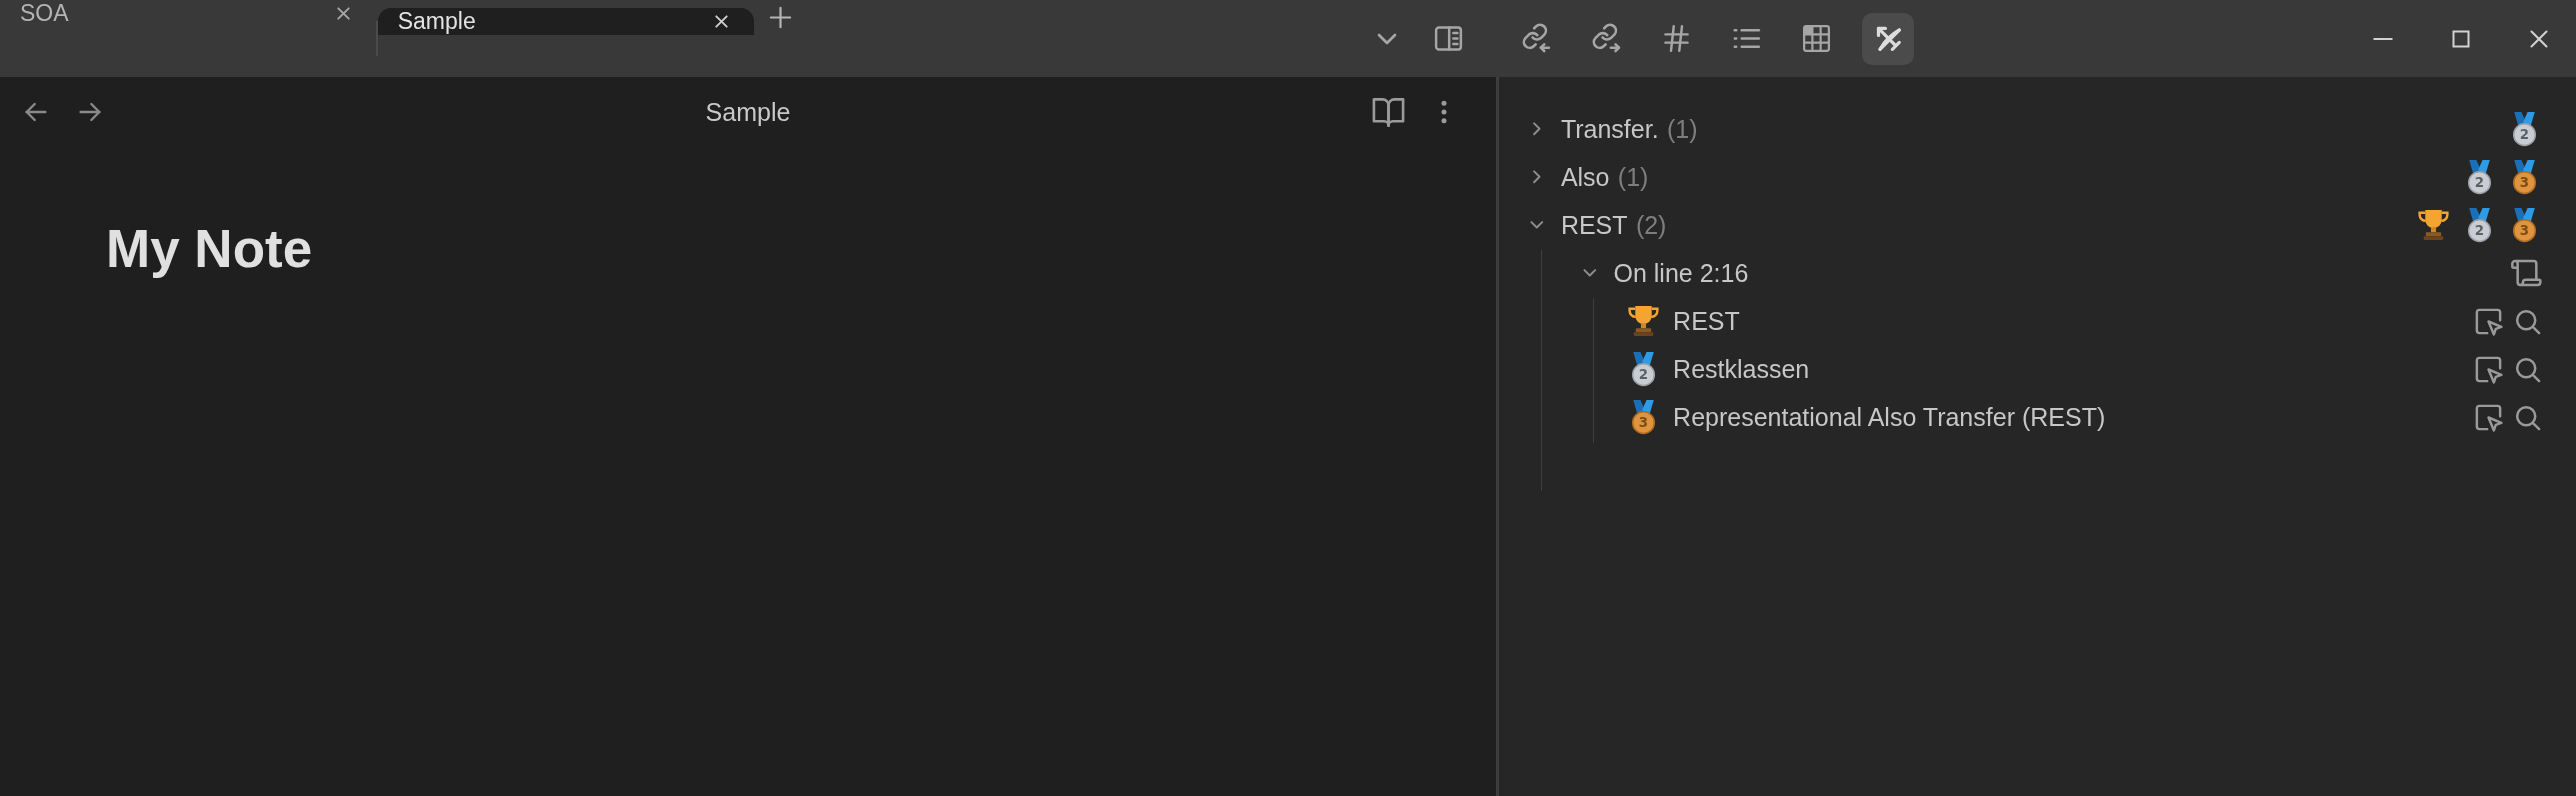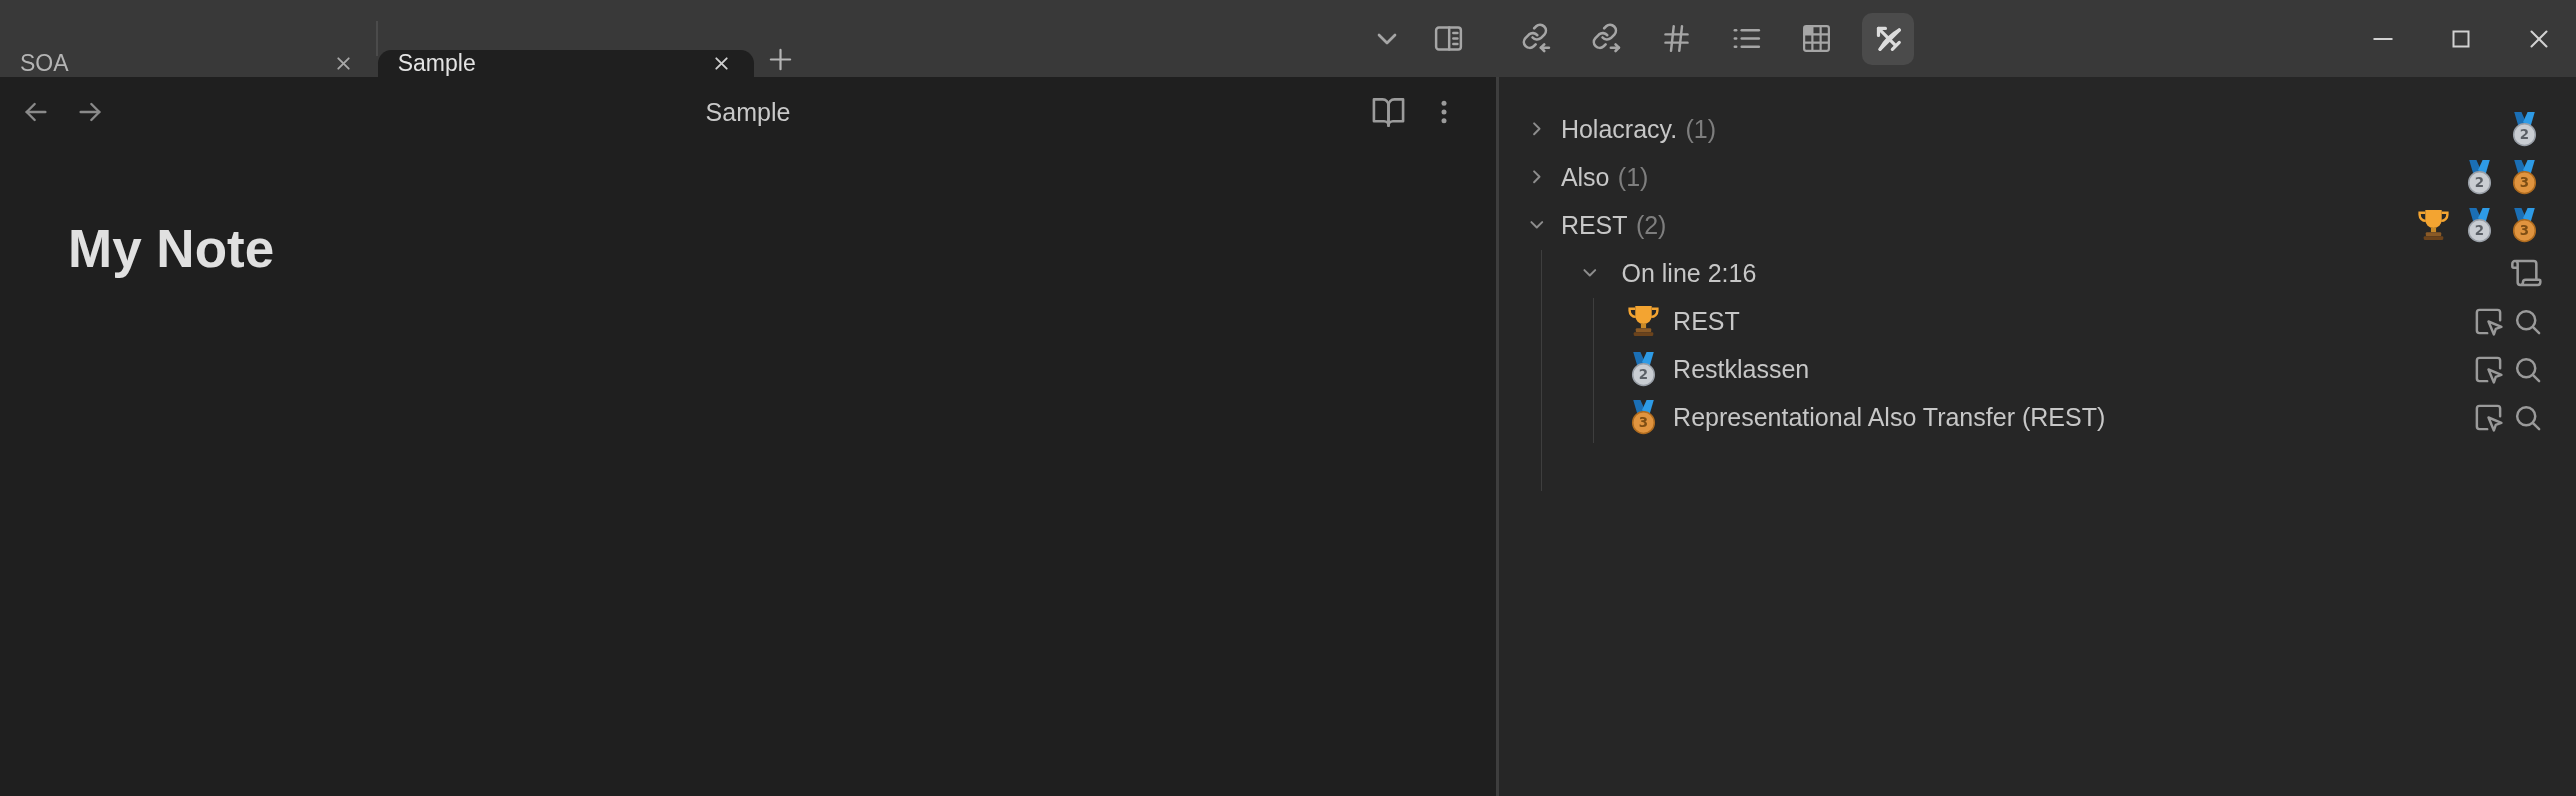--- a/index.html
+++ b/index.html
@@ -6,21 +6,21 @@
   html,body { margin:0; padding:0; }
   body {
     width:2576px; height:797px; overflow:hidden;
     background:#1f1f1f;
     font-family:"Liberation Sans", sans-serif;
   }
   .app { position:relative; width:2576px; height:797px; }
 
   
   .titlebar { position:relative; height:77px; background:#393939; }
-  .tabs { position:absolute; left:0; top:0; height:77px; display:flex; align-items:flex-end; }
+  .tabs { position:absolute; left:0; top:0; height:77px; display:flex; align-items:flex-start; }
   .tab { width:376px; display:flex; align-items:center; padding:0 20px; font-size:23px; color:#b4b4b4; cursor:default; }
   .tab-label { flex:1; overflow:hidden; white-space:nowrap; }
   .tab-close { background:none; border:none; padding:0; display:flex; align-items:center; cursor:pointer; }
   .tab-sep { width:1.7px; height:35px; background:#4b4b4b; align-self:center; }
   .tab.active { background:#1f1f1f; border-radius:13.3px 13.3px 0 0; margin-top:8.3px; color:#e3e3e3; }
   .newtab { width:53px; display:flex; align-items:center; justify-content:center; background:none; border:none; cursor:pointer; }
 
   .tb-icons { position:absolute; left:1368px; top:0; height:77px; display:flex; align-items:center; }
   .tbtn { width:37px; height:37px; display:flex; align-items:center; justify-content:center; background:none; border:none; padding:0; cursor:pointer; }
   .tbtn svg { stroke:#a6a6a6; }
@@ -39,30 +39,30 @@
   .right-panel { flex:1; background:#262626; position:relative; }
 
   
   .editor-header { height:70px; position:relative; display:flex; align-items:center; }
   .nav-arrows { position:absolute; left:20px; display:flex; gap:21.6px; align-items:center; }
   .navbtn { background:none; border:none; padding:0; display:flex; cursor:pointer; }
   .header-title { margin:0 auto; font-size:25px; color:#c9c9c9; }
   .header-actions { position:absolute; right:37px; display:flex; gap:23px; align-items:center; }
   .hbtn { background:none; border:none; padding:0; display:flex; cursor:pointer; }
 
-  .editor-content { padding:37px 108px 0 68px; }
+  .editor-content { padding:37px 108px 0 106px; }
   .editor-content h1 { margin:35px 0 0; font-size:53px; font-weight:700; color:#e0e0e0; line-height:1.15; }
   .editor-content p { margin:48px 0 0; font-size:27.4px; line-height:46px; color:#d8d8d8; }
   .squiggle { text-decoration:underline; text-decoration-style:wavy; text-decoration-color:#cf4f4f; text-decoration-thickness:1.7px; text-underline-offset:5.8px; }
 
   
   .rp-inner { padding-top:28px; font-size:25px; color:#c7c7c7; }
   .row { height:48px; display:flex; align-items:center; }
   .lvl1 { padding-left:27.4px; }
-  .lvl2 { padding-left:80px;gap:8px; }
+  .lvl2 { padding-left:80px; }
   .lvl3 { padding-left:126px; }
   .chev { width:25px; display:flex; align-items:center; cursor:pointer; }
   .chev svg { stroke:#8d8d8d; }
   .tlabel { margin-left:10px; white-space:nowrap; }
   .count { margin-left:8.3px; color:#7e7e7e; }
   .lead-medal { width:37px; height:37px; display:flex; }
   .lvl3 .tlabel { margin-left:11.6px; }
   .row-end { margin-left:auto; display:flex; align-items:center; gap:8.3px; padding-right:33px; }
   .abtn { background:none; border:none; padding:0; display:flex; cursor:pointer; }
   .abtn svg { stroke:#9a9a9a; }
@@ -243,21 +243,21 @@
       <div class="gline g2"></div>
 
       <div class="rp-inner">
 
         <div class="row lvl1">
           <span class="chev">
               <svg width="21.6" height="21.6" viewBox="0 0 24 24" fill="none" stroke-width="2.2" stroke-linecap="round" stroke-linejoin="round">
                 <polyline points="9 6 15 12 9 18"></polyline>
               </svg>
             </span>
-          <span class="tlabel">Holacracy.</span>
+          <span class="tlabel">Transfer.</span>
           <span class="count">(1)</span>
           <span class="row-end">
             <svg class="lead-medal" viewBox="0 0 36 36" width="37" height="37" style="font-size:30px">
                 <polygon points="8,1 15,1 19.5,11 12,14.5" fill="#1b6fb5"></polygon>
                 <polygon points="28,1 21,1 16.5,11 24,14.5" fill="#2e9be6"></polygon>
                 <circle cx="18" cy="23" r="10.5" fill="#c9cdd2" stroke="#9aa0a8" stroke-width="1.5"></circle>
                 <text class="medal-num" x="18" y="27.5" text-anchor="middle" font-size="13" fill="#5b6066">2</text>
               </svg>
           </span>
         </div>

